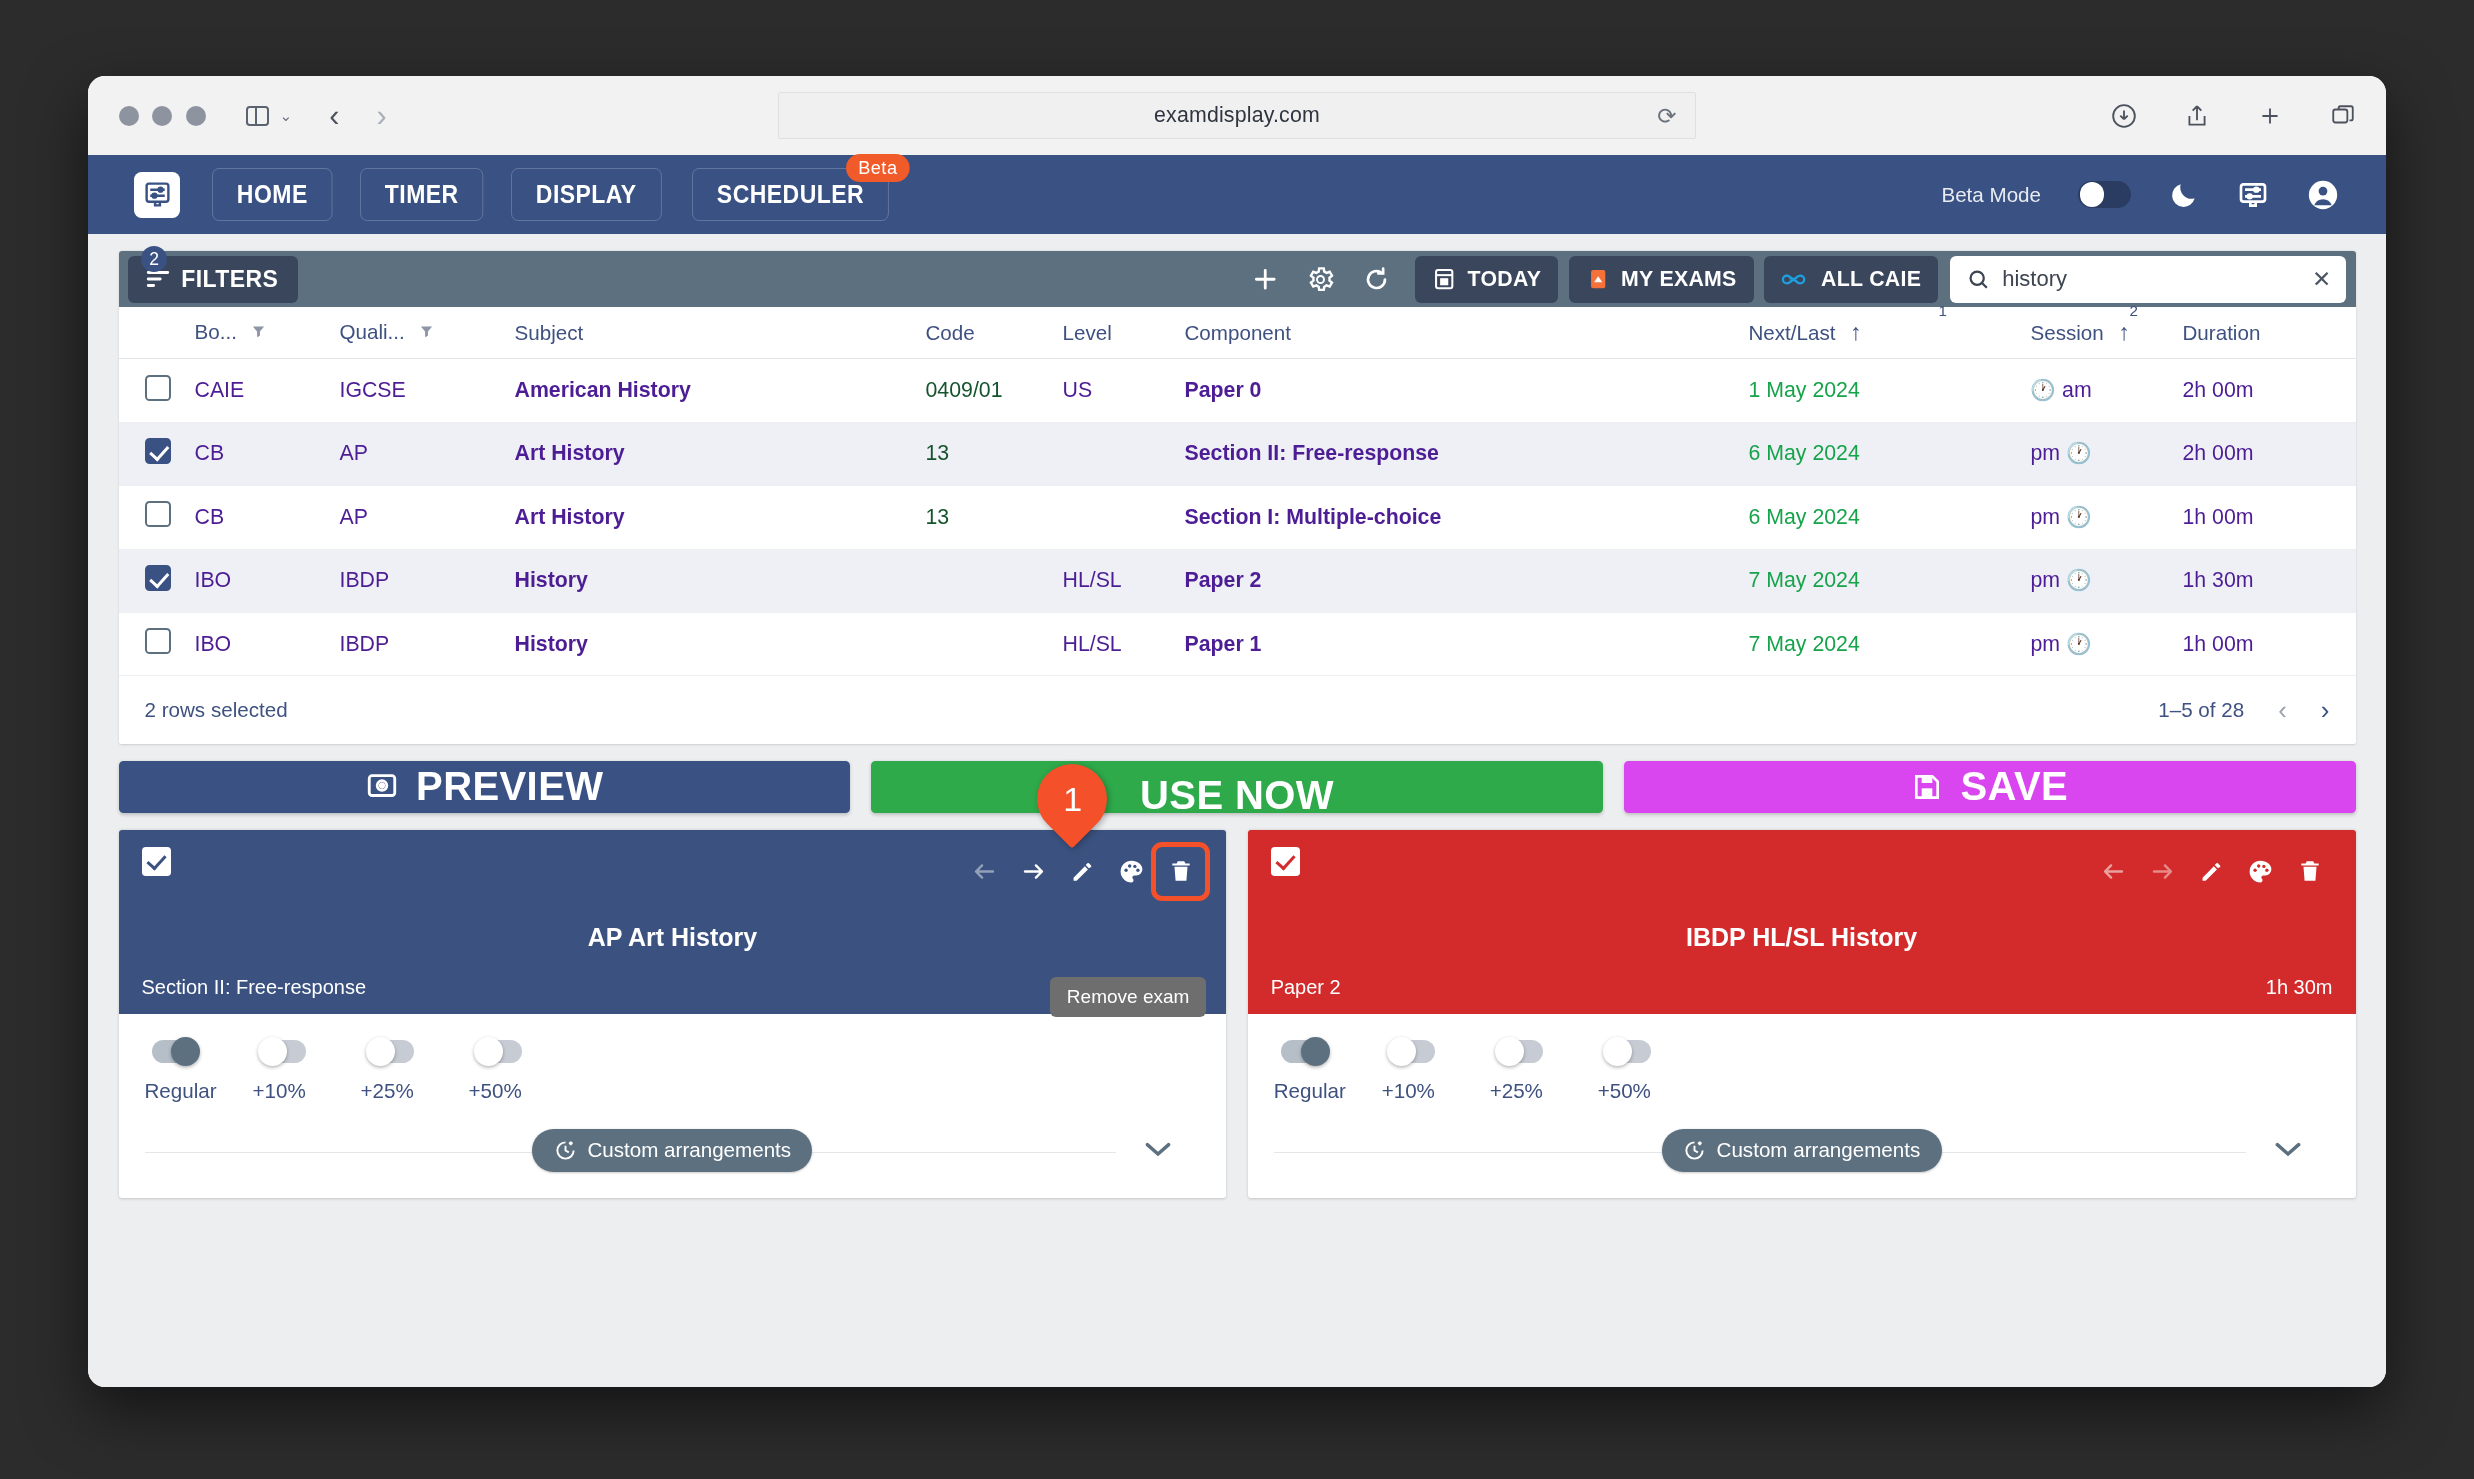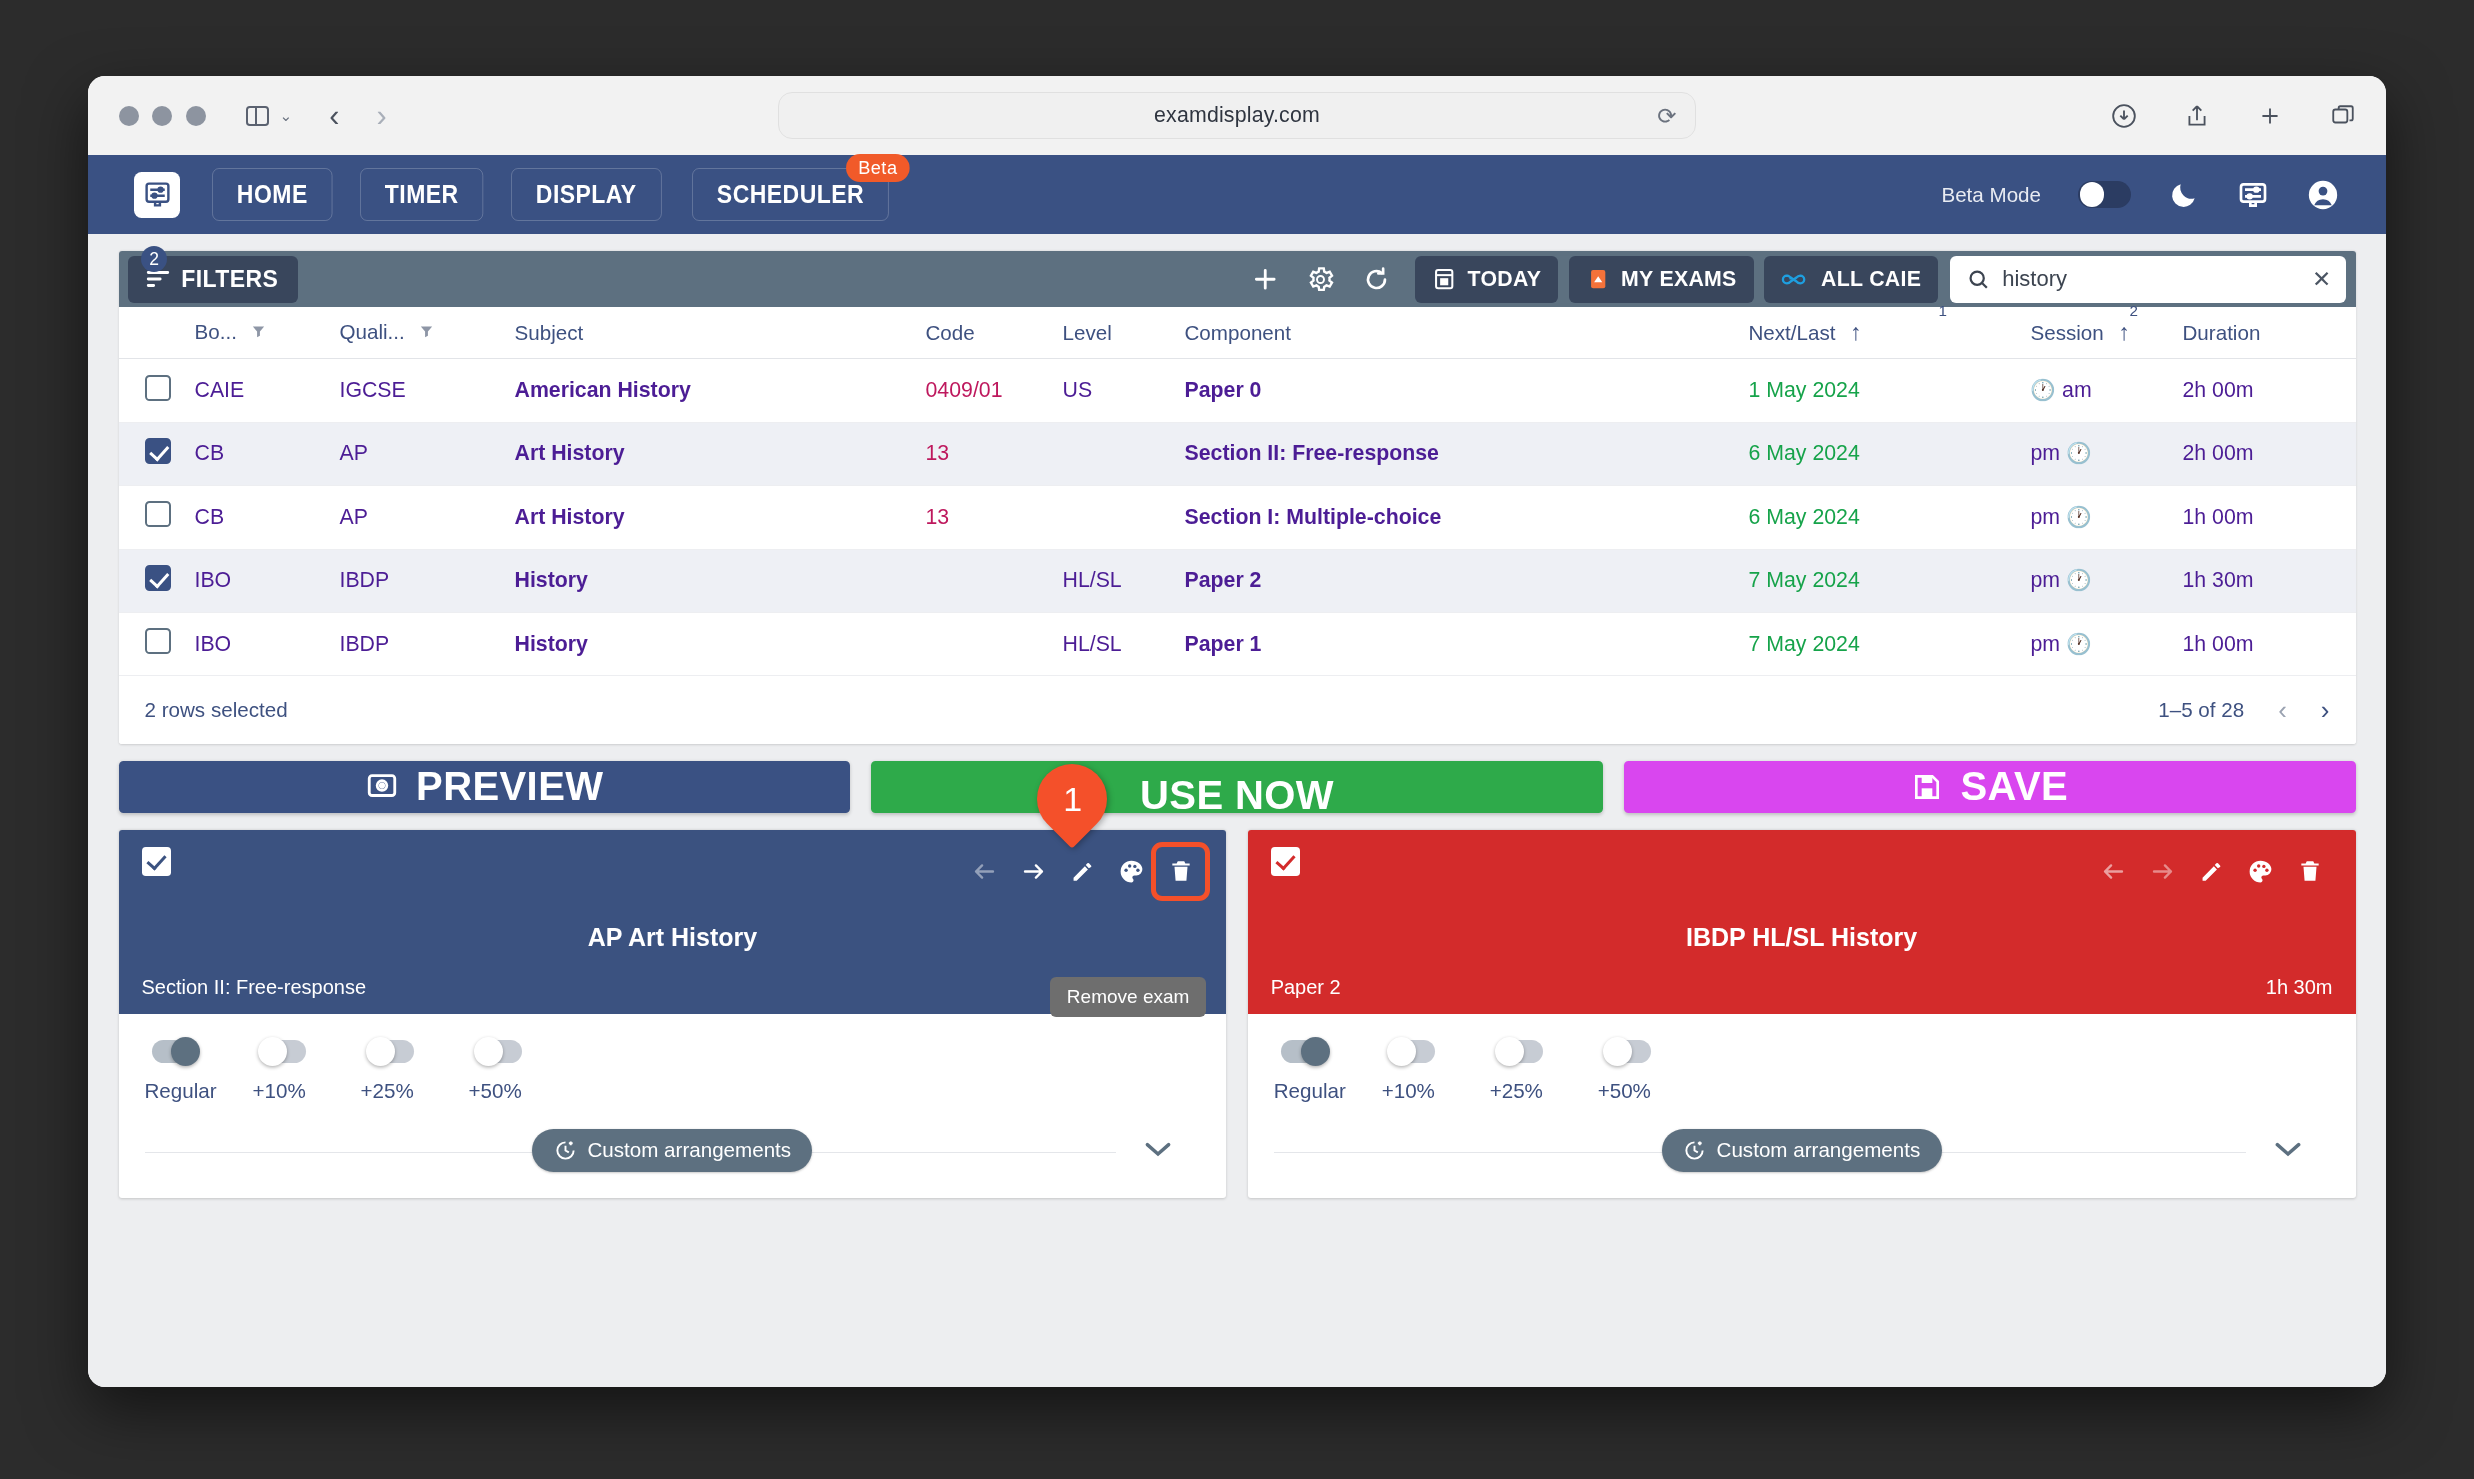--- a/index.html
+++ b/index.html
@@ -34,21 +34,21 @@
   .dot { width:20px; height:20px; border-radius:50%; background:#8d94a0; }
   .sidebar-btn { margin-left:40px; display:flex; align-items:center; gap:10.7px; }
   .sb-rect { width:23px;height:20px;border:2.3px solid #5b6270;border-radius:3.8px; position:relative; }
   .sb-rect:after{content:"";position:absolute;left:6.9px;top:-0.8px;bottom:-0.8px;width:2.3px;background:#5b6270;}
   .chev-s { font-size:15.2px; color:#6a7280; }
   .navarrows { margin-left:37px; display:flex; gap:37px; font-size:30.5px; font-weight:300; }
   .na1{color:#4b525e;} .na2{color:#a9afb9;}
   .urlbar {
     position:absolute; left:50%; transform:translateX(-50%);
     width:918px; height:47px; background:#f0f0f0;
-    border:0.8px solid #e0e0e0; border-radius:14px;
+    border:0.8px solid #e0e0e0; border-radius:2px;
     display:flex; align-items:center; justify-content:center;
     font-size:21.3px; color:#2f3540; letter-spacing:0.2px;
   }
   .reload { position:absolute; right:18.3px; top:50%; transform:translateY(-50%); font-size:23px; color:#6b727e; }
   .chrome-right { margin-left:auto; display:flex; gap:47px; align-items:center; color:#4b525e; }
 
   
   .appnav {
     height:79px; background:#3a5183; flex:none;
     display:flex; align-items:center; padding:0 46px; position:relative;
@@ -114,21 +114,21 @@
   th { text-align:left; font-size:20.6px; color:#3e5180; font-weight:400; padding:12.2px 0;
        border-bottom:0.8px solid #e2e4e8; vertical-align:middle; position:relative; }
   td { font-size:21.3px; color:#4c1d95; padding:15.2px 0; border-bottom:0.8px solid #edeef1; vertical-align:middle; }
   tr.sel td { background:#eef0f5; }
   .c-check{ width:76px; padding-left:26px; }
   .c-board{ width:145px; } .c-qual{ width:175px; } .c-subj{ width:411px; }
   .c-code{ width:137px; } .c-level{ width:122px; } .c-comp{ width:564px; }
   .c-next{ width:282px; } .c-sess{ width:152px; } .c-dur{ width:auto; }
   .bold{ font-weight:700; }
   .green{ color:#16a34a; }
-  .muted{ color:#be185d; }
+  .muted{ color:#14532d; }
   .chk{ width:26px;height:26px;border:2.3px solid #5d7080;border-radius:4.6px;display:inline-block; }
   .chk.on{ background:#3a5183; border-color:#3a5183; position:relative; }
   .chk.on:after{
     content:""; position:absolute; left:7.6px; top:2.3px; width:7.6px;height:14.5px;
     border:solid #fff; border-width:0 3px 3px 0; transform:rotate(42deg);
   }
   .fil-ico{ display:inline-block; margin-left:7.6px; vertical-align:-1.5px; }
   .sortnum{ position:absolute; font-size:15.2px; color:#3e5180; }
   .clockemj{ font-size:20.6px; }
   .tfoot{ display:flex; align-items:center; padding:18.3px 26px; font-size:20.6px; color:#3e5180; background:#fff;

